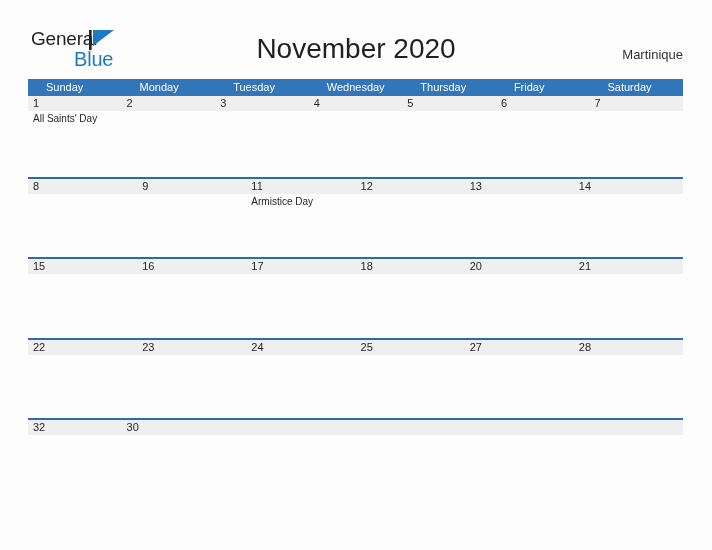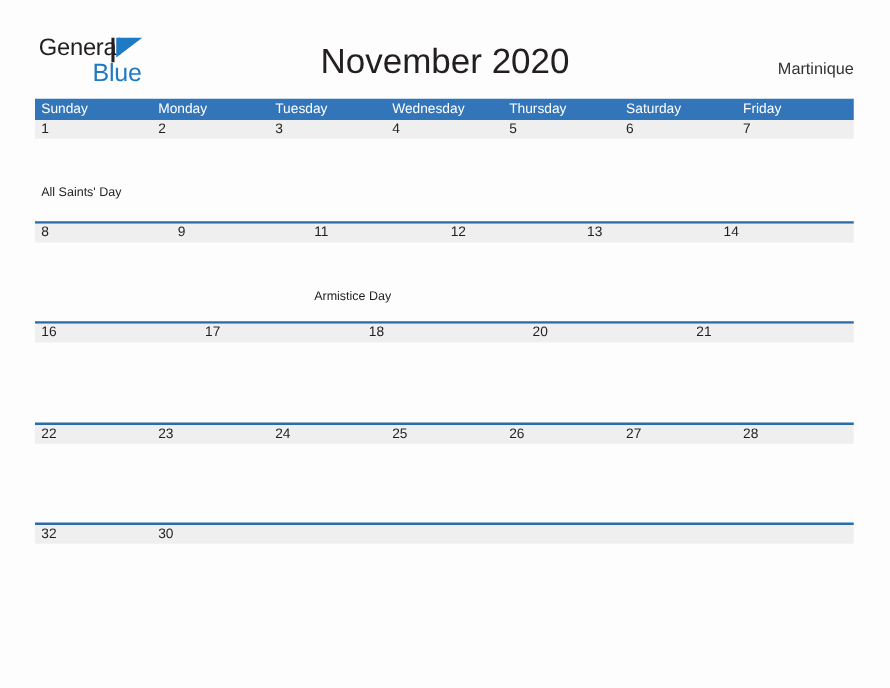--- a/index.html
+++ b/index.html
@@ -108,21 +108,21 @@
     display: flex;
     width: 655px;
     height: 17px;
     background: #3275b8;
   }
   .dow-cell {
     flex: 1 1 0;
     font-size: 11px;
     color: #ffffff;
     line-height: 17px;
-    padding-left: 5px;
+    padding-left: 18px;
     box-sizing: border-box;
     white-space: nowrap;
     overflow: hidden;
     font-family: "Liberation Sans", sans-serif;
   }
 
   .week-row {
     position: relative;
     width: 655px;
     height: 80.6px;
@@ -158,22 +158,21 @@
   .day-num {
     position: relative;
     font-size: 11px;
     line-height: 15px;
     height: 15px;
     color: #231f20;
     font-family: "Liberation Sans", sans-serif;
   }
   .day-events {
     position: relative;
-    padding-top: 14px;
-    margin-top: 24px;
+    padding-top: 2px;
   }
   .event {
     font-size: 10px;
     line-height: 12px;
     color: #231f20;
     font-family: "Liberation Sans", sans-serif;
     white-space: nowrap;
     overflow: hidden;
     text-overflow: ellipsis;
     padding-right: 3px;
@@ -209,22 +208,22 @@
     <div class="region">Martinique</div>
   </div>
 
   <div class="calendar">
     <div class="dow-header">
         <div class="dow-cell">Sunday</div>
         <div class="dow-cell">Monday</div>
         <div class="dow-cell">Tuesday</div>
         <div class="dow-cell">Wednesday</div>
         <div class="dow-cell">Thursday</div>
+        <div class="dow-cell">Friday</div>
         <div class="dow-cell">Saturday</div>
-        <div class="dow-cell">Friday</div>
       </div>
     <div class="weeks">
         <div class="week-row">
           <div class="week-band"></div>
           <div class="day-cells">
             <div class="day-cell">
               <div class="day-num">1</div>
               <div class="day-events">
                 <div class="event">All Saints' Day</div>
               </div>
@@ -283,20 +282,24 @@
             <div class="day-cell">
               <div class="day-num">14</div>
               <div class="day-events"></div>
             </div>
           </div>
         </div>
         <div class="week-row">
           <div class="week-band"></div>
           <div class="day-cells">
             <div class="day-cell">
+              <div class="day-num">15</div>
+              <div class="day-events"></div>
+            </div>
+            <div class="day-cell">
               <div class="day-num">16</div>
               <div class="day-events"></div>
             </div>
             <div class="day-cell">
               <div class="day-num">17</div>
               <div class="day-events"></div>
             </div>
             <div class="day-cell">
               <div class="day-num">18</div>
               <div class="day-events"></div>
@@ -321,24 +324,20 @@
             <div class="day-cell">
               <div class="day-num">23</div>
               <div class="day-events"></div>
             </div>
             <div class="day-cell">
               <div class="day-num">24</div>
               <div class="day-events"></div>
             </div>
             <div class="day-cell">
               <div class="day-num">25</div>
-              <div class="day-events"></div>
-            </div>
-            <div class="day-cell">
-              <div class="day-num">26</div>
               <div class="day-events"></div>
             </div>
             <div class="day-cell">
               <div class="day-num">27</div>
               <div class="day-events"></div>
             </div>
             <div class="day-cell">
               <div class="day-num">28</div>
               <div class="day-events"></div>
             </div>

